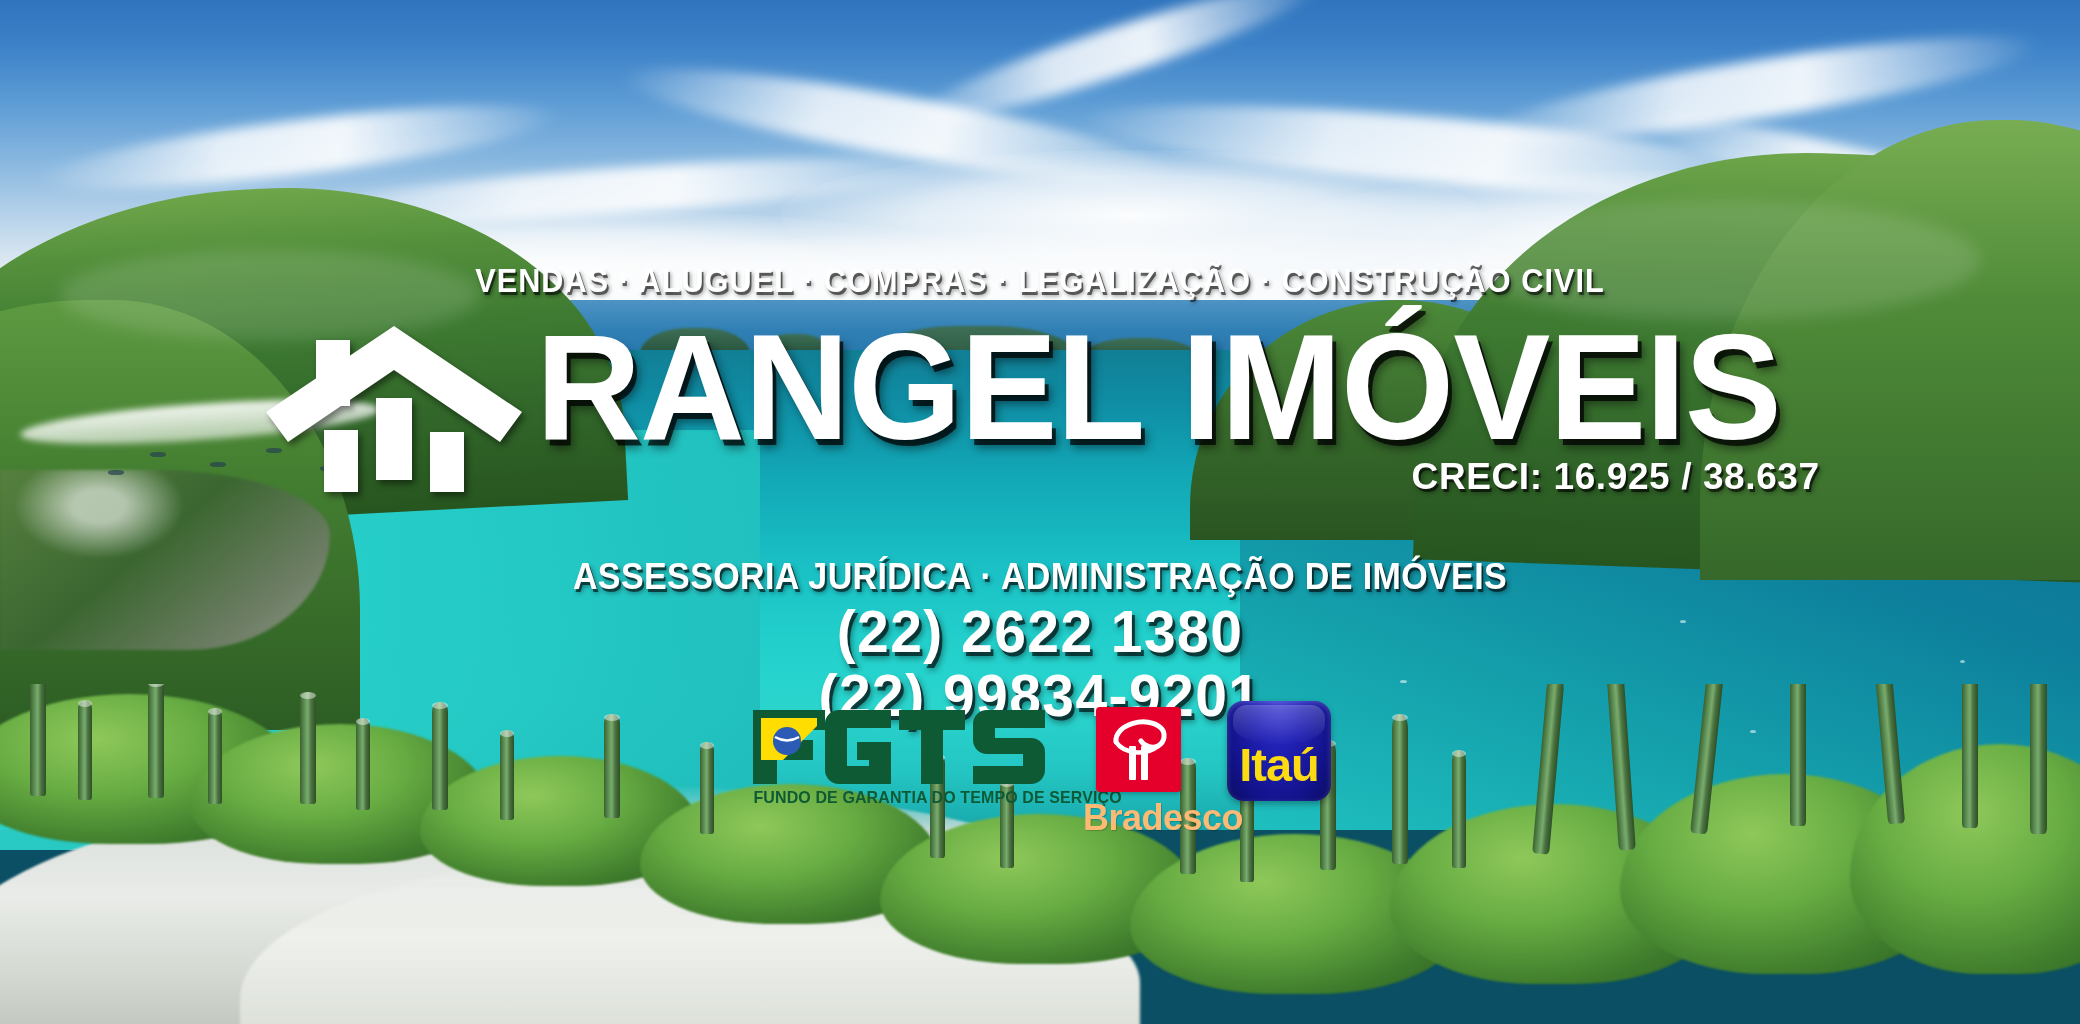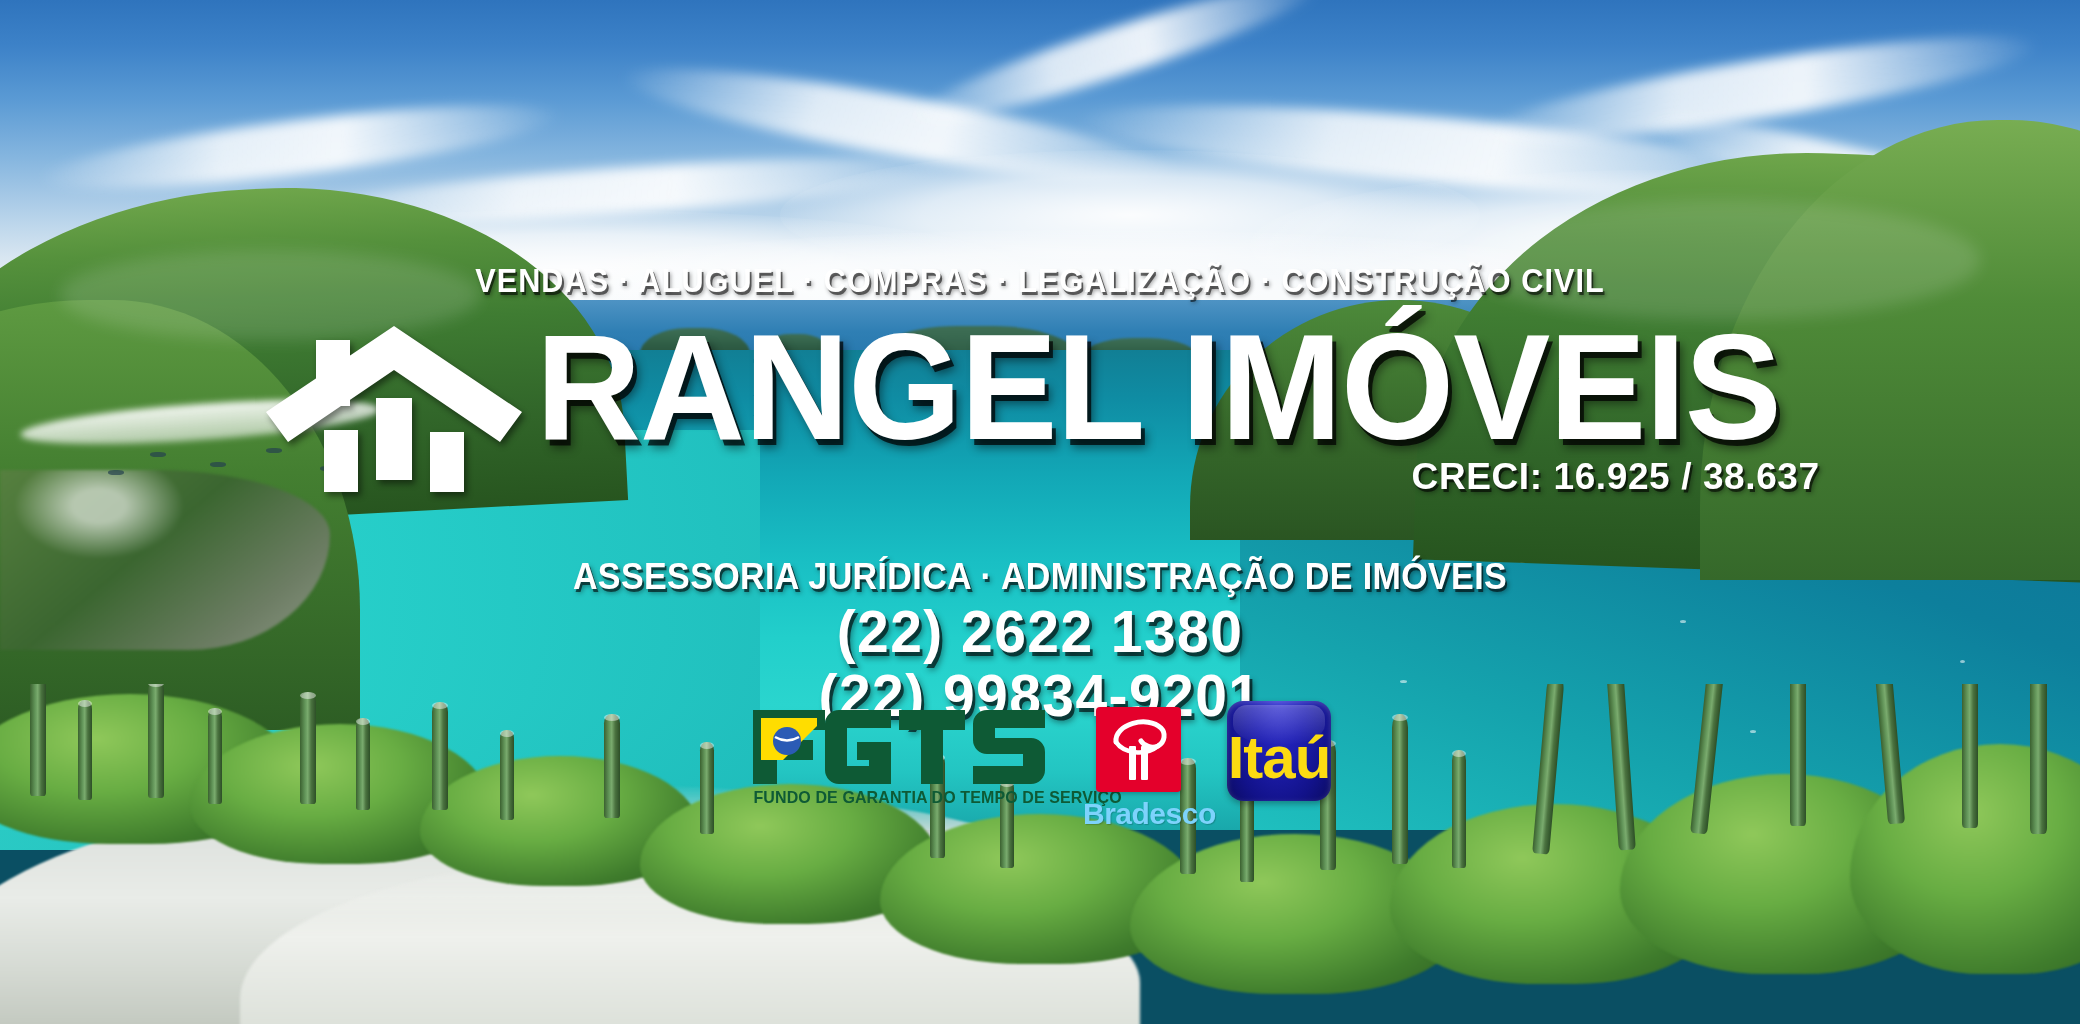--- a/index.html
+++ b/index.html
@@ -315,22 +315,22 @@
   .bradesco-sq {
     width:85px; height:85px; margin:0 auto;
     background:#e4002b; border-radius:4px;
     position:relative;
     box-shadow:0 2px 4px rgba(0,0,0,.25);
   }
   .bradesco-sq svg { position:absolute; left:12px; top:9px; width:61px; height:66px; }
   .bradesco-word {
     margin-top:5px;
     font-family:"Liberation Sans", sans-serif;
-    font-weight:bold; font-size:30px;
-    color:#7dd3fc;
+    font-weight:bold; font-size:36px;
+    color:#fdba74;
     letter-spacing:-.5px;
     text-shadow:1px 1px 1px rgba(0,0,0,.18);
   }
 
   
   .bb {
     width:94px; height:94px;
     background:#fae500; border-radius:2px;
     position:relative;
     box-shadow:0 2px 4px rgba(0,0,0,.25);
@@ -363,21 +363,21 @@
   }
   .itau::before {
     content:"";
     position:absolute; left:6px; top:4px; right:6px; height:40%;
     background:linear-gradient(to bottom, rgba(255,255,255,.22), rgba(255,255,255,0));
     border-radius:14px 14px 50% 50%;
   }
   .itau-word {
     position:relative;
     font-family:"Liberation Sans", sans-serif;
-    font-weight:bold; font-size:60px;
+    font-weight:bold; font-size:47px;
     color:#fcdb12;
     line-height:1;
     padding-bottom:13px;
     letter-spacing:-1px;
   }
 </style>
 </head>
 <body>
 
 <div id="banner">

